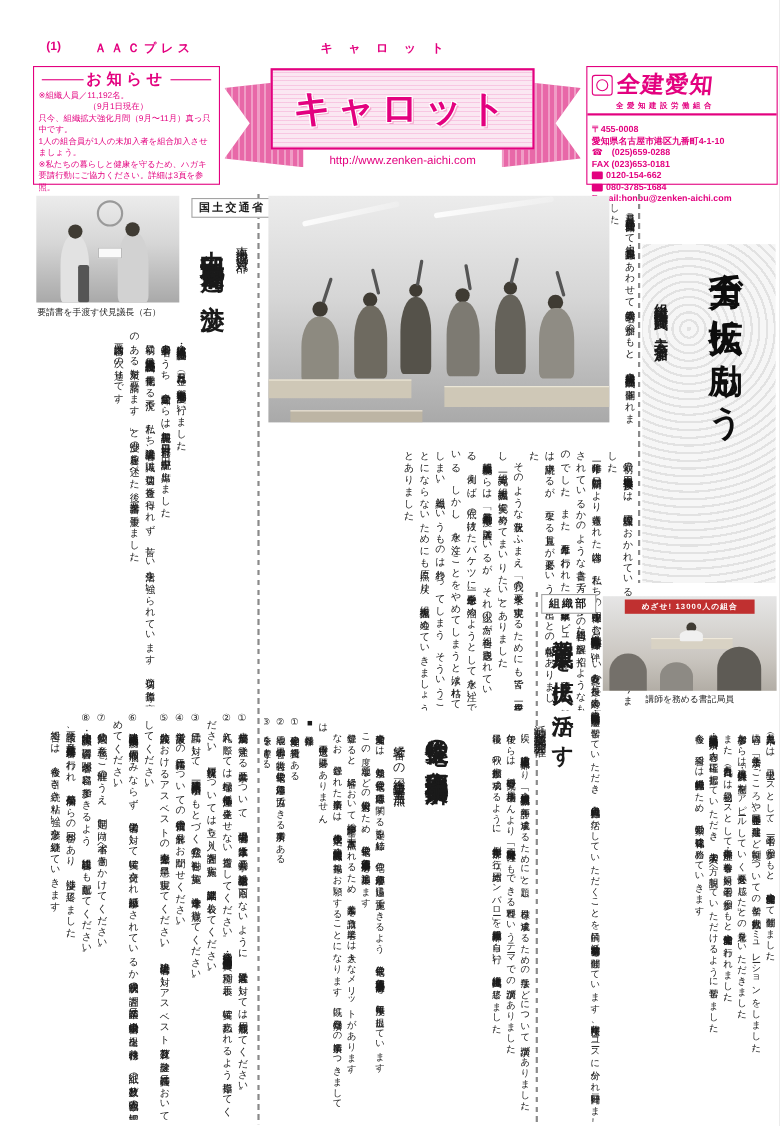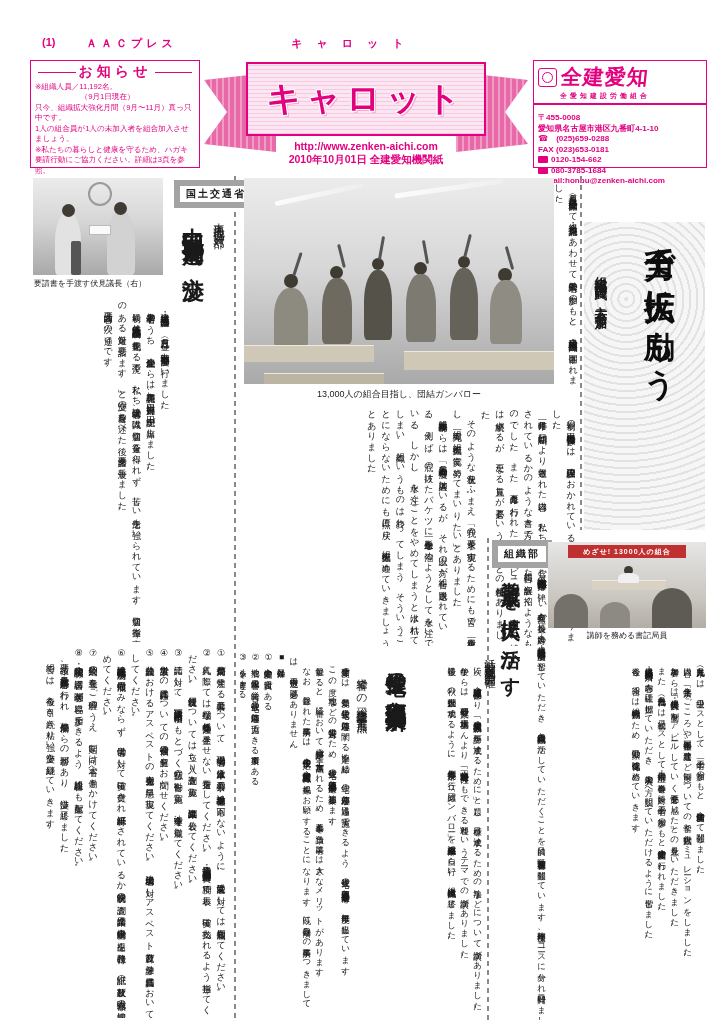--- a/index.html
+++ b/index.html
@@ -2,38 +2,38 @@
 <html><head>
 <meta charset="utf-8">
 <style>
   html,body{margin:0;padding:0;background:#9a9a9a;}
   #page{position:relative;width:709px;height:1024px;background:#ffffff;overflow:hidden;
         font-family:"Liberation Sans","DejaVu Sans",sans-serif;color:#1a1a1a;}
   .abs{position:absolute;}
   .vtext{writing-mode:vertical-rl;text-orientation:mixed;white-space:pre-line;overflow:hidden;}
   .pre{white-space:pre-line;}
   .wavy{position:absolute;width:2px;background:repeating-linear-gradient(180deg,#8a8a8a 0 5px,transparent 5px 9px);}
-  .kickerbox{border:6px solid #a3a3a3;font-weight:bold;font-size:10px;padding:1px 6px;letter-spacing:2px;background:#fff;}
+  .kickerbox{border:1px solid #a3a3a3;font-weight:bold;font-size:10px;padding:1px 6px;letter-spacing:2px;background:#fff;}
   
   .topstrip{position:absolute;left:28px;top:36px;width:653px;height:18px;font-weight:bold;font-size:11px;color:#e3017f;}
   .noticebox{position:absolute;left:30px;top:60px;width:170px;height:108px;border:1px solid #e3017f;box-sizing:border-box;}
   .notice-title{display:flex;align-items:center;margin:2px 4px 1px 4px;color:#e3017f;font-weight:bold;font-size:14px;letter-spacing:4px;}
   .notice-title::before,.notice-title::after{content:"";flex:1;border-top:1px solid #e3017f;margin:0 3px;}
   .notice-body{font-size:7.6px;line-height:1.38;color:#e3017f;padding:0 4px;font-weight:normal;}
   .masthead{position:absolute;left:202px;top:60px;width:328px;height:108px;}
   .ribbon-tail{position:absolute;top:12px;width:72px;height:80px;
       background:#e868a8 repeating-linear-gradient(90deg,rgba(255,255,255,.35) 0 2px,transparent 2px 6px);}
   .tail-l{left:2px;clip-path:polygon(100% 0,0 10%,32% 50%,0 90%,100% 100%);}
   .tail-r{right:2px;clip-path:polygon(0 0,100% 10%,68% 50%,100% 90%,0 100%);}
   .mast-panel{position:absolute;left:44px;top:2px;width:240px;height:74px;border:2px solid #e3017f;box-sizing:border-box;
       background:#fbe7f2 repeating-linear-gradient(0deg,rgba(228,1,127,.14) 0 1px,transparent 1px 4px);
       display:flex;align-items:center;justify-content:center;}
   .mast-logo{font-size:34px;font-weight:bold;color:#e3017f;letter-spacing:5px;
       text-shadow:1px 1px 0 #fff,-1px -1px 0 #fff,1px -1px 0 #fff,-1px 1px 0 #fff,2px 2px 0 #f4a8cd;}
-  .mast-url{position:absolute;top:80px;width:100%;text-align:center;font-size:10.5px;font-weight:bold;color:#e3017f;}
+  .mast-url{position:absolute;top:80px;width:100%;text-align:center;font-size:10.5px;font-weight:normal;color:#e3017f;}
   .mast-date{position:absolute;top:93px;width:100%;text-align:center;font-size:10.5px;font-weight:bold;color:#e3017f;}
   .orgbox{position:absolute;left:533px;top:60px;width:174px;height:108px;border:1px solid #e3017f;box-sizing:border-box;color:#e3017f;}
   .org-toprow{display:flex;align-items:center;gap:4px;padding:2px 4px 0 4px;}
   .org-logo{width:17px;height:17px;border:1.4px solid #e3017f;border-radius:3px;display:flex;align-items:center;justify-content:center;}
   .org-logo i{display:block;width:9px;height:9px;border:1.2px solid #e3017f;border-radius:50%;}
   .org-name{font-size:21px;font-weight:bold;letter-spacing:1px;transform:skewX(-6deg);}
   .org-sub{font-size:6.8px;font-weight:bold;letter-spacing:3.2px;padding:0 5px 2px 26px;border-bottom:2px solid #e3017f;}
   .org-contact{font-size:8.1px;font-weight:bold;line-height:1.3;padding:8px 4px;}
   .mini-icon{display:inline-block;width:10px;height:7px;background:#e3017f;border-radius:1px;margin-right:3px;vertical-align:middle;}
   
@@ -74,21 +74,20 @@
 ※私たちの暮らしと健康を守るため、ハガキ要請行動にご協力ください。詳細は3頁を参照。</div>
   </div>
 
   <div class="masthead">
     <div class="ribbon-tail tail-l"></div>
     <div class="ribbon-tail tail-r"></div>
     <div class="mast-panel">
       <span class="mast-logo">キャロット</span>
     </div>
     <div class="mast-url">http://www.zenken-aichi.com</div>
-    <div class="mast-date">2010年10月01日 全建愛知機関紙</div>
   </div>
 
   <div class="orgbox">
     <div class="org-toprow">
       <span class="org-logo">
           <i></i>
         </span>
       <span class="org-name">全建愛知</span>
     </div>
     <div class="org-sub">全愛知建設労働組合</div>
@@ -154,21 +153,20 @@
     <div class="arm" style="left:52px;top:74px;height:24px;transform:rotate(18deg);"></div>
     <div class="arm" style="left:96px;top:66px;height:24px;transform:rotate(-14deg);"></div>
     <div class="arm" style="left:136px;top:58px;height:24px;transform:rotate(10deg);"></div>
     <div class="arm" style="left:180px;top:62px;height:24px;transform:rotate(-10deg);"></div>
     <div class="arm" style="left:222px;top:56px;height:24px;transform:rotate(14deg);"></div>
     <div class="arm" style="left:264px;top:68px;height:24px;transform:rotate(-16deg);"></div>
     <div class="desk" style="left:0;bottom:22px;width:130px;height:16px;"></div>
     <div class="desk" style="left:160px;bottom:14px;width:150px;height:18px;"></div>
     <div class="desk" style="left:20px;bottom:0;width:120px;height:10px;background:#bdb5a4;"></div>
   </div>
-  <div class="caption" style="left:244px;top:388px;width:310px;font-size:9px;">13,000人の組合目指し、団結ガンバロー</div>
   <div class="vtext abs body9" style="left:556px;top:178px;width:24px;height:208px;">　八月二十九日（日）全建愛知会館にて組合員・書記局員をあわせて総勢六十二名の参加のもと、全建愛知組織拡大出陣式が開催されました。</div>
   <div class="vtext abs body9" style="left:240px;top:404px;width:338px;height:242px;">　最初の山田執行委員長挨拶では、建設国保のおかれている現状についての説明がありました。
 　昨年十一月に朝日新聞により報道された内容は、私たちの中建国保を含む国保組合が、いかにも優遇されているかのような書き方で、多くの組合員に誤解を招くようなものでした。また、今年五月に行われた厚生労働省の「行政事業レビュー」では、国保組合への補助事業は継続するが、更なる見直しが必要という結論が出たとの報告がありました。
 　そのような状況をふまえ、「我々の要求を実現するためにも皆で、意思統一をし、組織一丸で組織拡大と充実に努めてまいりたい」とありました。
 　近藤組織部長からは、「毎月約五十名程度の加入者はいるが、それ以上の方が組合を脱退されている。例えば、底の抜けたバケツに一生懸命水を溜めようとして水を注いでいる、しかし、水を注ぐことをやめてしまうと水は枯れてしまい、組織というものは終わってしまう、そういうことにならないためにも原点に戻り、組織拡大を進めていきましょう」とありました。</div>
   <div class="vtext abs body85" style="left:432px;top:652px;width:52px;height:366px;">　次に、全建総連山下組織部長より、「全建愛知組織拡大新五ヵ年計画を達成するために」と題し、目標を達成するための手法などについて講演がありました。
 　午後からは、料理研究家の馬場英穂さんより、「熱中症対策料理」・「男性でもできる料理」というテーマでの講演がありました。
 　最後に、秋の拡大行動が成功するように、例年青年部長が行う「団結ガンバロー」を近藤組織部長が自ら行い、組織拡大出陣式は終了しました。</div>
 
   <div class="bannerbg"></div>

